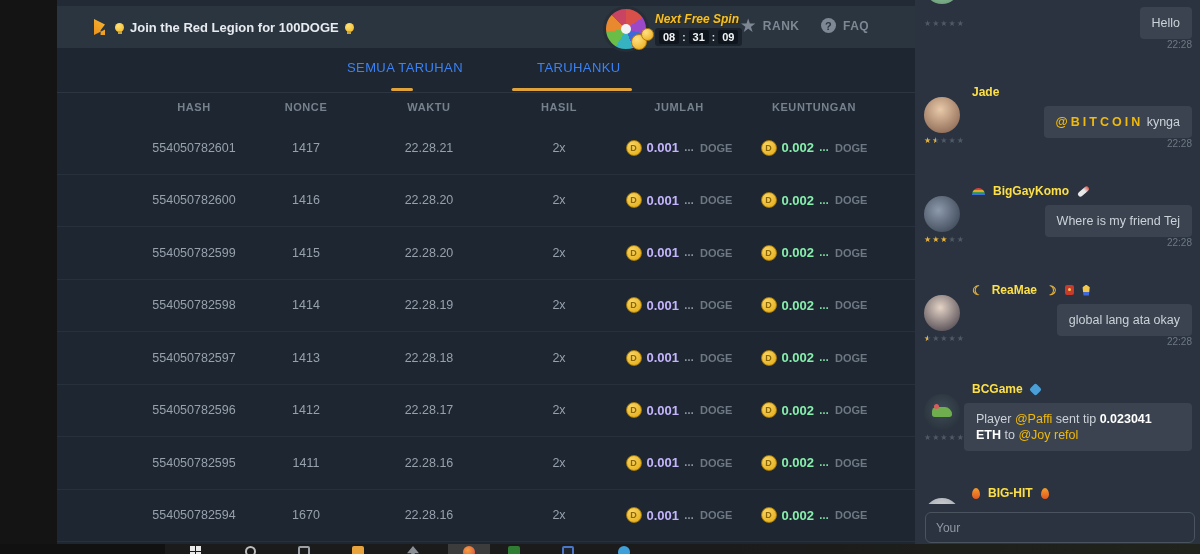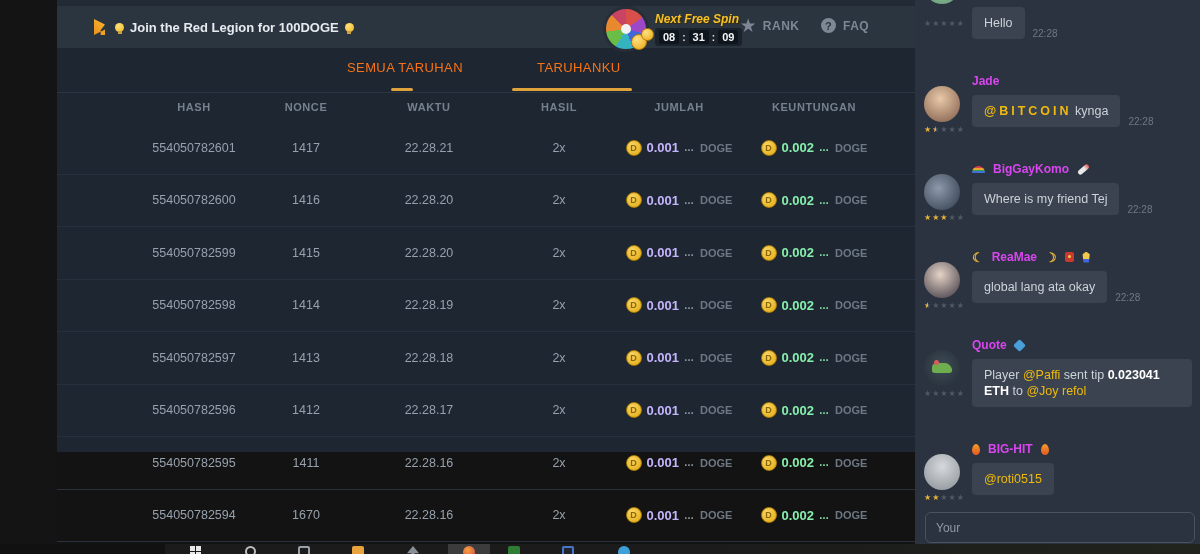--- a/index.html
+++ b/index.html
@@ -4,21 +4,21 @@
 <style>
   * { margin:0; padding:0; box-sizing:border-box; }
   html,body { width:1200px; height:554px; overflow:hidden; background:#131313;
     font-family:"Liberation Sans", sans-serif; }
   #app { position:relative; width:1200px; height:554px; }
 
   
   .left-strip { position:absolute; left:0; top:0; width:57px; height:554px; background:#141414; }
 
   
-  .main { position:absolute; left:57px; top:0; width:858px; height:452px; background:#1d2631;padding-left:32px; }
+  .main { position:absolute; left:57px; top:0; width:858px; height:544px; background:#1d2631;padding-left:32px; }
   .top-strip { position:absolute; left:0; top:0; width:100%; height:6px; background:#222a35; }
   .announce-bar { position:absolute; left:0; top:6px; width:100%; height:42px; background:#2b3540; }
   .announce-left { position:absolute; left:28px; top:0; height:42px; display:flex; align-items:center; gap:10px; }
   .megaphone { width:20px; height:16px; background:linear-gradient(135deg,#f7b733,#e98412);
     clip-path:polygon(0 35%, 55% 0, 55% 100%, 0 65%, 0 100%, 22% 100%, 22% 70%); transform:scaleX(-1); }
   .announce-text { color:#e7ebef; font-size:13px; font-weight:bold; display:flex; align-items:center; gap:6px; }
   .bulb { width:9px; height:9px; border-radius:50%; background:radial-gradient(circle at 35% 30%, #ffe37a, #f2b51d); position:relative; }
   .bulb:after { content:""; position:absolute; left:2.5px; top:8px; width:4px; height:3px; background:#caa23c; }
 
   .spin-widget { position:absolute; left:546px; top:-2px; height:50px; }
@@ -39,21 +39,21 @@
   .nav-item { position:absolute; top:12px; display:flex; align-items:center; gap:7px;
     color:#7e8894; font-size:12px; font-weight:bold; letter-spacing:.5px; cursor:pointer; }
   .nav-rank { left:684px; }
   .nav-faq  { left:764px; }
   .star-glyph { font-size:16px; color:#7e8894; line-height:1; }
   .q-circle { width:15px; height:15px; border-radius:50%; background:#7e8894; color:#2b3540;
     font-size:11px; font-weight:bold; display:flex; align-items:center; justify-content:center; }
 
   
   .tabs { position:absolute; left:0; top:48px; width:100%; height:45px; }
-  .tab { position:absolute; top:12px; font-size:13px; color:#f97316; letter-spacing:.4px; cursor:pointer; }
+  .tab { position:absolute; top:12px; font-size:13px; color:#3b82f6; letter-spacing:.4px; cursor:pointer; }
   .tab-all { left:290px; }
   .tab-my  { left:480px; }
   .underline-short { position:absolute; left:334px; top:40px; width:22px; height:3px; background:#e0a33b; border-radius:2px; }
   .underline-long  { position:absolute; left:455px; top:40px; width:120px; height:3px; background:#e0a33b; border-radius:2px; }
   .tabs-sep { position:absolute; left:0; top:92px; width:100%; height:1px; background:#2b3642; }
 
   
   .grid { display:grid; grid-template-columns:128px 96px 150px 110px 130px 140px; padding-left:73px; align-items:center; }
   .thead { position:absolute; left:0; top:96px; width:100%; height:22px;
     font-size:11px; font-weight:bold; color:#76818e; letter-spacing:.6px; }
@@ -69,36 +69,36 @@
   .amt { color:#c4b5fd; font-weight:bold; font-size:13px; }
   .amt.green { color:#86efac; }
   .ell { color:inherit; font-size:10px; font-weight:bold; letter-spacing:1px; }
   .cur { color:#6d7884; font-size:11px; font-weight:bold; }
 
   
   .chat { position:absolute; left:915px; top:0; width:285px; height:544px; background:#2a333f; }
   .chat-scroll { position:absolute; left:0; top:0; right:0; bottom:40px; padding:0 8px 0 9px; overflow:hidden; }
   .msg { margin-bottom:33px; position:relative; }
   .msg-head { display:flex; align-items:center; gap:8px; margin-left:48px; height:18px; }
-  .uname { font-size:12px; font-weight:bold; color:#d946ef; cursor:pointer; white-space:nowrap; }
+  .uname { font-size:12px; font-weight:bold; color:#fde047; cursor:pointer; white-space:nowrap; }
   .avatar { position:absolute; left:0; top:14px; width:36px; height:36px; border-radius:50%; cursor:pointer;
     display:flex; align-items:center; justify-content:center; font-size:18px; overflow:hidden; }
   .av1 { background:radial-gradient(circle at 50% 40%, #aee0b8, #5d8f6b); top:-16px; }
   .av2 { background:radial-gradient(circle at 45% 35%, #e8c9a8, #7d5846); }
   .av3 { background:radial-gradient(circle at 40% 40%, #8d9aac, #2e3947); }
   .av4 { background:radial-gradient(circle at 45% 35%, #e4d3c6, #3a3440); }
   .av5 { background:radial-gradient(circle at 50% 45%, #3e4b56, #242d36); }
   .av6 { background:radial-gradient(circle at 50% 35%, #d6d9dc, #8a9097); }
   .croc { width:20px; height:10px; background:#6fae4e; border-radius:5px 8px 3px 3px; position:relative; }
   .croc:after { content:""; position:absolute; left:2px; top:-3px; width:5px; height:5px; border-radius:50%; background:#d95c5c; }
   .stars { position:absolute; left:0; top:54px; width:44px; display:flex; gap:1px; }
   .st { font-size:8px; line-height:1; color:#505a66; position:relative; }
   .st.f { color:#e6b33c; }
   .st.h .ov { position:absolute; left:0; top:0; width:55%; overflow:hidden; color:#e6b33c; }
-  .bubble-row { display:flex; align-items:flex-end; margin-left:48px; margin-top:5px; }
+  .bubble-row { display:flex; align-items:flex-end; margin-left:28px; margin-top:5px;flex-direction:column; }
   .bubble { background:#3a434f; border-radius:4px; padding:8px 12px; font-size:12.5px; color:#ccd2d9;
     line-height:16px; max-width:215px; }
   .mtime { font-size:10px; color:#6e7984; margin-left:8px; white-space:nowrap; }
   .mention { color:#f0b90b; cursor:pointer; }
   .mention.spaced { font-weight:bold; letter-spacing:3px; }
   .tip-amt { color:#ffffff; font-weight:bold; }
 
   
   .ic { display:inline-block; vertical-align:middle; }
   .rainbow { width:13px; height:7px; border-radius:13px 13px 0 0;
@@ -444,21 +444,21 @@
             <span class="croc"></span>
           </span>
         <div class="stars">
           <span class="st">★</span>
             <span class="st">★</span>
             <span class="st">★</span>
             <span class="st">★</span>
             <span class="st">★</span>
         </div>
         <div class="msg-head">
-          <span class="uname">Quote</span>
+          <span class="uname">BCGame</span>
           <span class="bluebadge ic"></span>
         </div>
         <div class="bubble-row">
           <span class="bubble" style="max-width:228px"><span>Player </span><span class="mention">@Paffi</span><span> sent tip </span><span class="tip-amt">0.023041 ETH</span><span> to </span><span class="mention">@Joy refol</span></span>
         </div>
       </div>
 
       <div class="msg">
         <span class="avatar av6"></span>
         <div class="stars">

